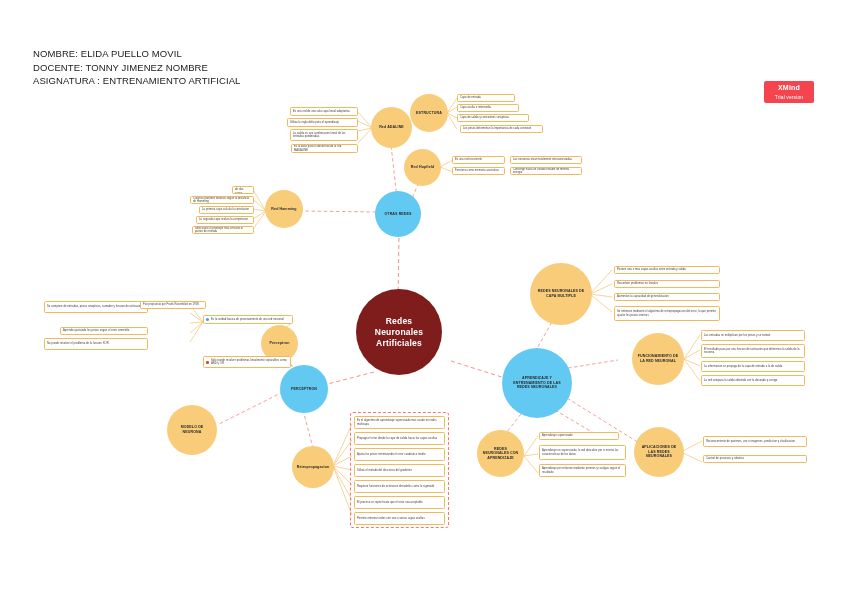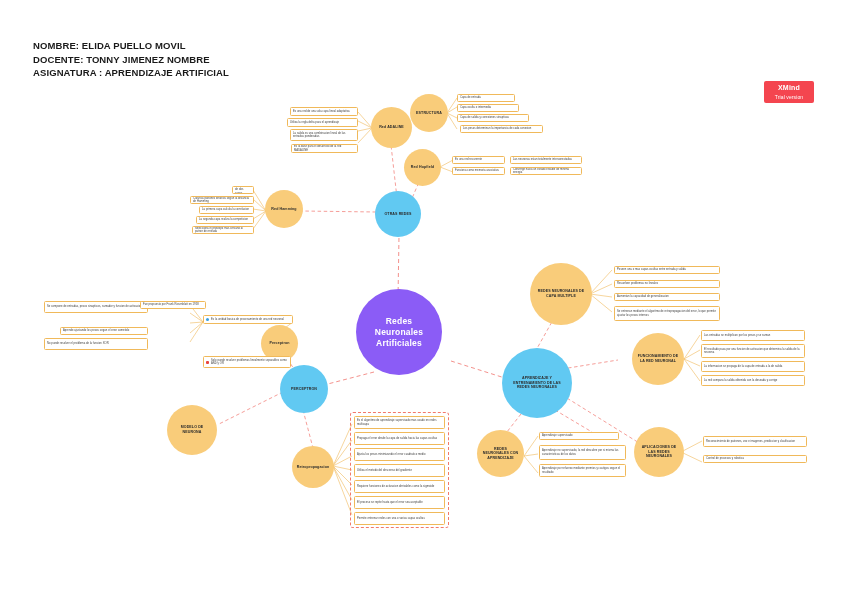--- a/index.html
+++ b/index.html
@@ -9,22 +9,22 @@
     background:#ffffff;
     font-family:"Liberation Sans","DejaVu Sans",sans-serif;
     overflow:hidden;
     position:relative;
   }
   #canvas{position:absolute;left:0;top:0;width:848px;height:599px;}
   #edges{position:absolute;left:0;top:0;width:848px;height:599px;pointer-events:none;}
 
   
   .header{
-    position:absolute;left:33px;top:39px;
-    font-size:9.5px;font-weight:bold;color:#1a1a1a;
+    position:absolute;left:33px;top:47px;
+    font-size:9.5px;font-weight:normal;color:#1a1a1a;
     line-height:13.5px;letter-spacing:.1px;
     white-space:nowrap;
   }
 
   
   .xmind-badge{
     position:absolute;left:764px;top:81px;
     width:50px;height:22px;border-radius:2px;
     background:#f4454f;color:#ffffff;
     display:flex;flex-direction:column;
@@ -37,21 +37,21 @@
   
   .node{
     position:absolute;border-radius:50%;
     display:flex;align-items:center;justify-content:center;
     text-align:center;box-sizing:border-box;
     color:#2b2b2b;font-weight:bold;
     overflow:hidden;
   }
   .node span{display:block;padding:0 5px;}
   .node.root{
-    background:#8b5cf6;color:#ffffff;
+    background:#7f1d1d;color:#ffffff;
     font-size:8.5px;line-height:11px;font-weight:bold;
     letter-spacing:.2px;
   }
   .node.hub{background:#61c9f2;font-size:3.6px;line-height:4.6px;letter-spacing:.1px;}
   .node.topic{background:#f9cc7a;font-size:3.6px;line-height:4.6px;letter-spacing:.1px;}
 
   
   .leaf{
     position:absolute;box-sizing:border-box;
     background:#ffffff;
@@ -133,21 +133,21 @@
 
       <path d="M 524 456 L 538 436 M 524 456 L 538 454 M 524 456 L 538 473"></path>
 
       <path d="M 681 452 L 702 441 M 681 452 L 702 462"></path>
     </g>
   </svg>
 
   <div class="header">
     <div>NOMBRE: ELIDA PUELLO MOVIL</div>
     <div>DOCENTE: TONNY JIMENEZ NOMBRE</div>
-    <div>ASIGNATURA : APRENDIZAJE ARTIFICIAL</div>
+    <div>ASIGNATURA : ENTRENAMIENTO ARTIFICIAL</div>
   </div>
 
   <div class="xmind-badge">
     <div class="xm-title">XMind</div>
     <div class="xm-sub">Trial version</div>
   </div>
 
   <div class="group-frame" style="left:350px;top:412px;width:99px;height:116px;"></div>
 
   <div class="node root" style="left:356px;top:289px;width:86px;height:86px;">

